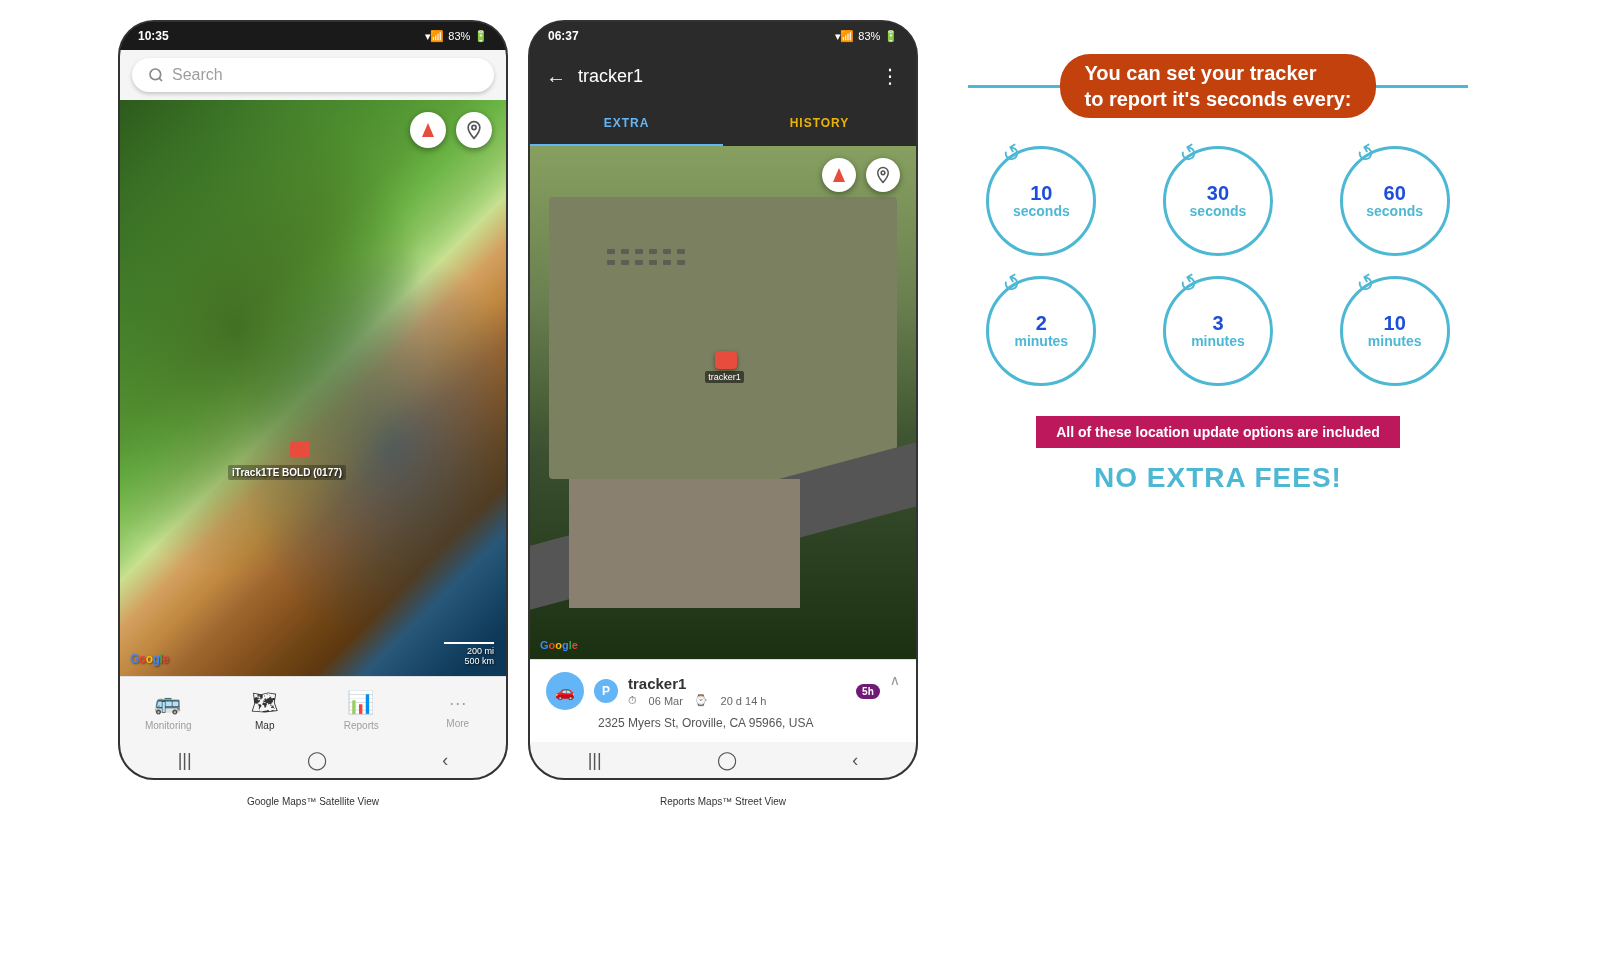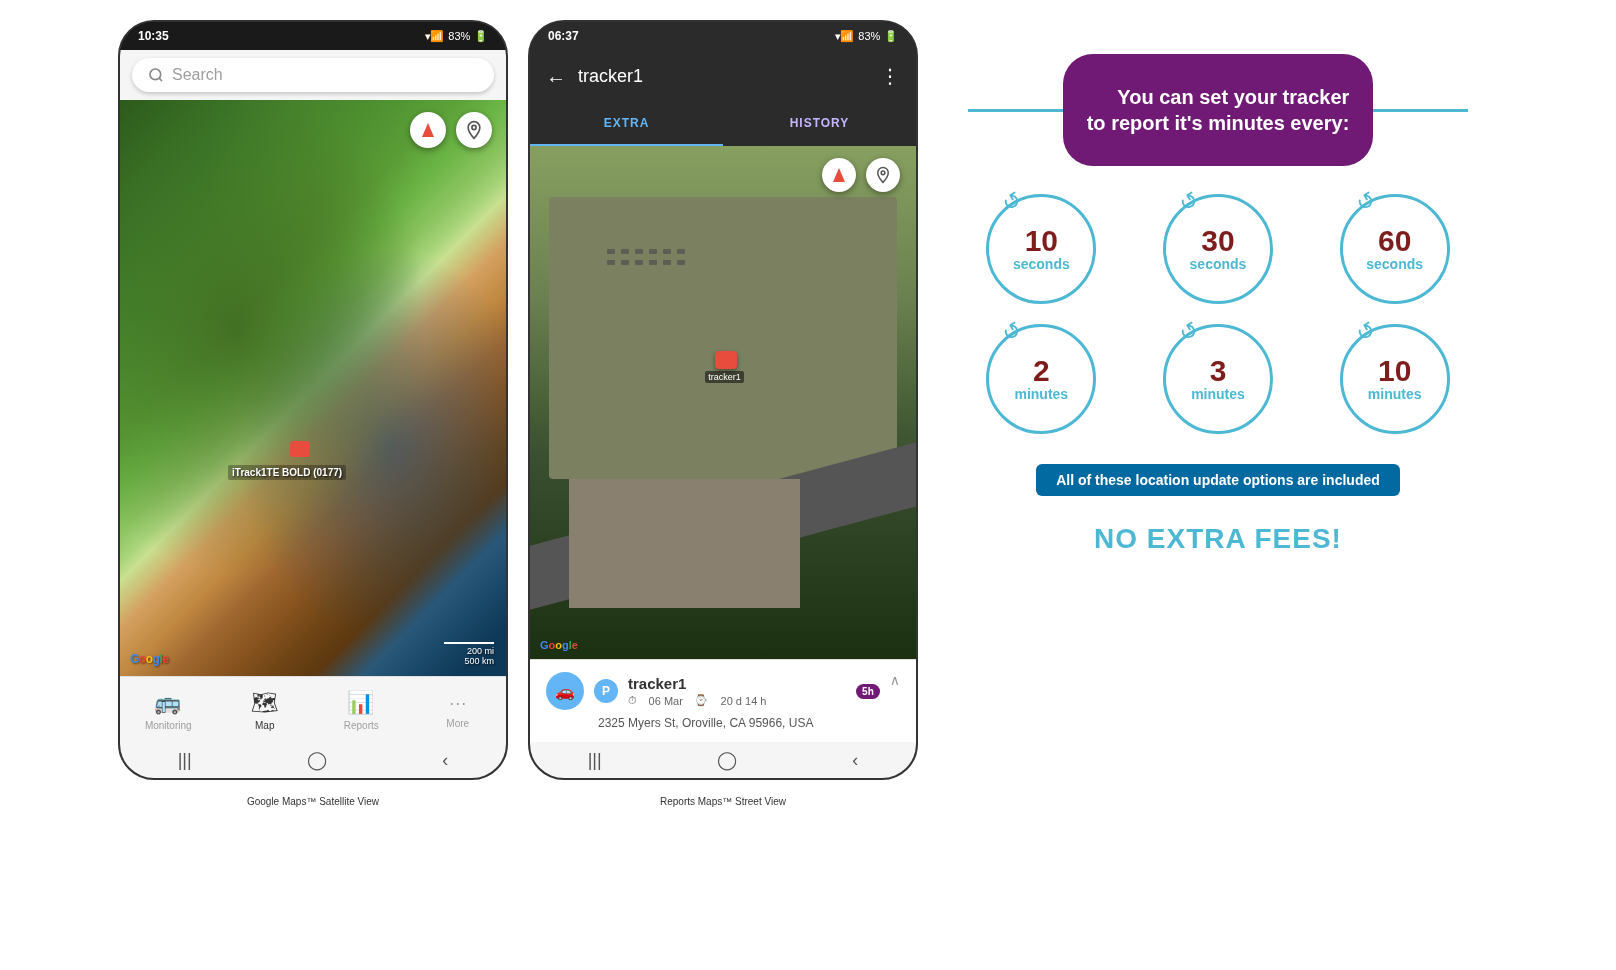--- a/index.html
+++ b/index.html
@@ -298,21 +298,21 @@
       background: #2b2b2b;
       display: flex;
       flex-shrink: 0;
       height: 44px;
     }
     .tab-item {
       flex: 1;
       display: flex;
       align-items: center;
       justify-content: center;
-      color: #c4b5fd;
+      color: #eab308;
       font-size: 12px;
       letter-spacing: 1px;
       font-weight: 600;
       border-bottom: 2px solid transparent;
     }
     .tab-item.active {
       color: #64b5f6;
       border-bottom: 2px solid #64b5f6;
     }
 
@@ -566,37 +566,37 @@
     .circle-arrow {
       position: absolute;
       top: -8px;
       left: 14px;
       font-size: 22px;
       color: #4db8d4;
       transform: rotate(-30deg);
     }
 
     .circle-number {
-      font-size: 30px;
+      font-size: 20px;
       font-weight: bold;
-      color: #7f1d1d;
+      color: #1d4ed8;
       line-height: 1;
     }
 
     .circle-unit {
       font-size: 14px;
       font-weight: 600;
       color: #4db8d4;
     }
 
     .info-included-box {
-      background: #0369a1;
-      border-radius: 6px;
+      background: #be185d;
+      border-radius: 0;
       padding: 8px 20px;
-      margin-bottom: 27px;
+      margin-bottom: 14px;
     }
     .info-included-text {
       color: white;
       font-size: 14px;
       font-weight: 600;
       text-align: center;
     }
 
     .info-no-fees {
       font-size: 28px;
@@ -612,24 +612,24 @@
       width: 100%;
       margin-bottom: 28px;
       gap: 0;
     }
     .hl-line {
       flex: 1;
       height: 3px;
       background: #4db8d4;
     }
     .hl-box {
-      background: #701a75;
+      background: #c2410c;
       border-radius: 30px;
-      padding: 30px 24px;
-      text-align: right;
+      padding: 6px 24px;
+      text-align: left;
       flex-shrink: 0;
       max-width: 320px;
     }
     .hl-text {
       font-size: 20px;
       font-weight: bold;
       color: white;
       line-height: 1.3;
     }
   </style>
@@ -818,21 +818,21 @@
 
     <div class="phone-caption">Reports Maps™ Street View</div>
   </div>
 </div>
 
 <div class="info-panel">
   <div class="headline-wrapper">
     <div class="hl-line"></div>
     <div class="hl-box">
       <div class="hl-text">You can set your tracker</div>
-      <div class="hl-text">to report it's minutes every:</div>
+      <div class="hl-text">to report it's seconds every:</div>
     </div>
     <div class="hl-line"></div>
   </div>
 
   <div class="circles-grid">
 
     <div class="time-circle">
       <div class="circle-outer">
         <span class="circle-arrow">↺</span>
         <span class="circle-number">10</span>

